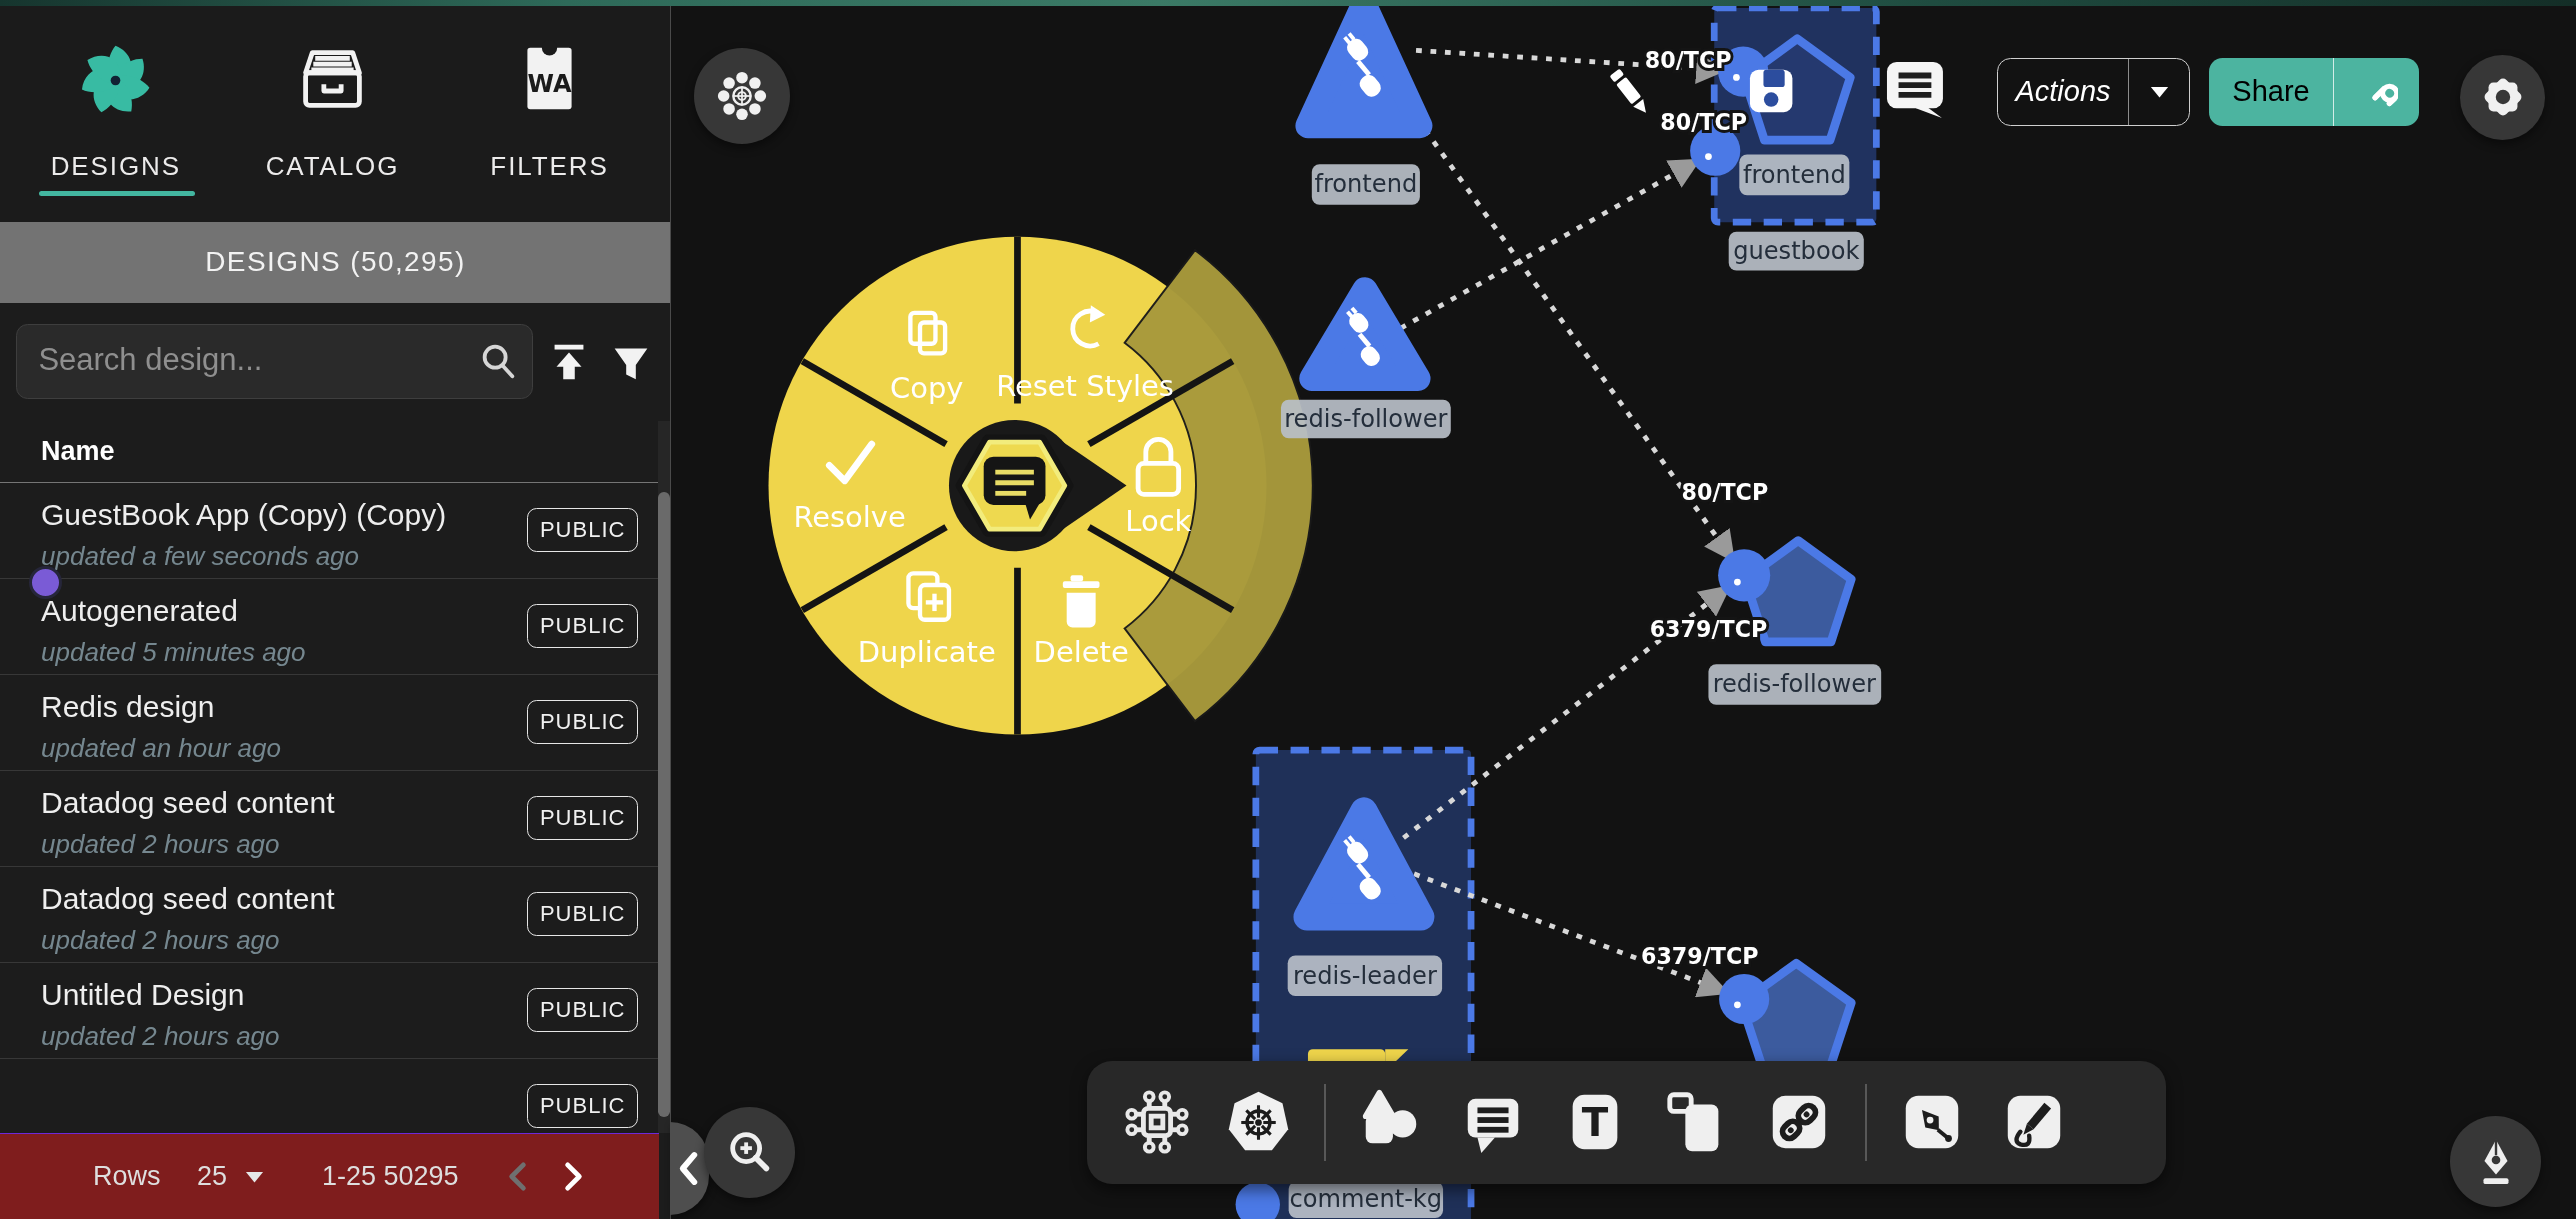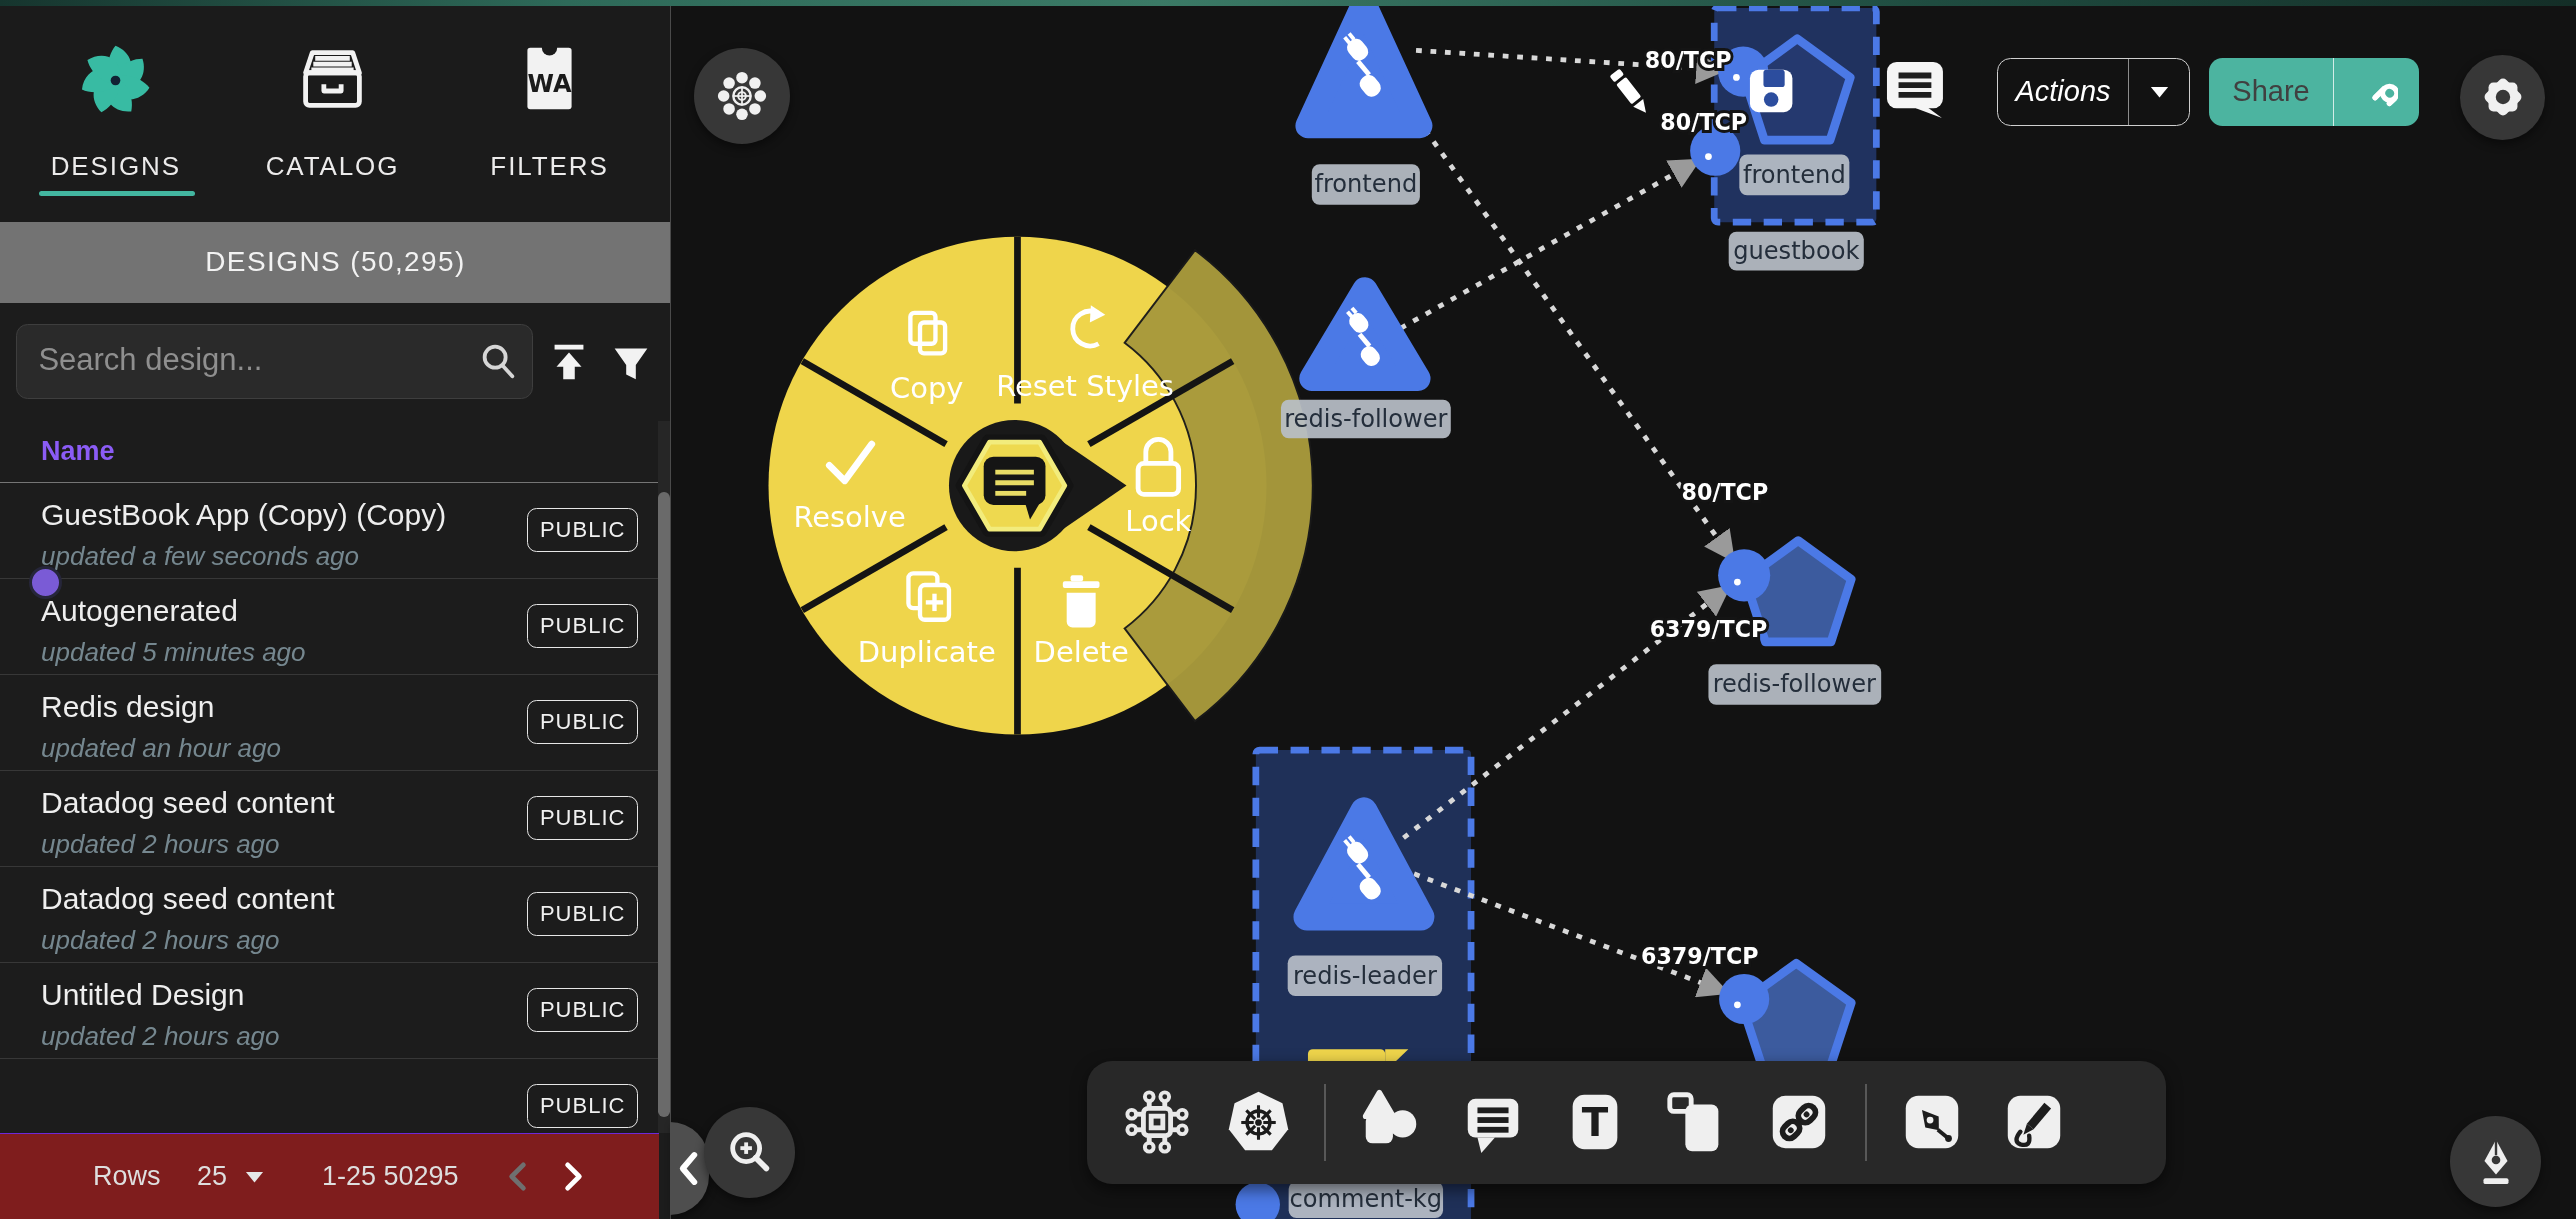--- a/index.html
+++ b/index.html
@@ -24,21 +24,21 @@
     display:flex; align-items:center; justify-content:center; color:#f2f2f2;
     font-size:28px; letter-spacing:1.4px; }
   #search-row { position:absolute; left:0; top:297px; width:671px; height:118px; }
   #search-box { position:absolute; left:16.4px; top:21px; width:517px; height:75px;
     background:#2a2a2a; border:1.9px solid #3e3e3e; border-radius:11.6px; }
   #search-box input { position:absolute; left:21px; top:0; width:425px; height:71px; background:transparent;
     border:none; outline:none; color:#c9c9c9; font-size:31px; font-family:Liberation Sans, sans-serif; }
   #search-box input::placeholder { color:#8f8f8f; }
   #name-header { position:absolute; left:0; top:415px; width:659px; height:62px;
     border-bottom:1.9px solid #757575; }
-  #name-header span { position:absolute; left:41px; top:15.4px; color:#8b5cf6; font-weight:bold; font-size:27px; }
+  #name-header span { position:absolute; left:41px; top:15.4px; color:#ffffff; font-weight:bold; font-size:27px; }
   #design-list { position:absolute; left:0; top:477px; width:659px; height:650px; overflow:hidden; }
   .design-row { position:relative; width:659px; height:96px; border-bottom:1px solid #373737; background:#1c1c1c; }
   .design-name { position:absolute; left:41px; top:15.4px; color:#eeeeee; font-size:30px; white-space:nowrap; }
   .design-updated { position:absolute; left:41px; top:58px; color:#75878f; font-size:26px; font-style:italic; }
   .design-badge { position:absolute; right:21px; top:25px; min-width:91px; height:44px;
     border:1.9px solid #e6e6e6; border-radius:9.6px; color:#f0f0f0; font-size:22px; letter-spacing:1px;
     display:flex; align-items:center; justify-content:center; padding:0 11.6px; }
   #avatar-dot { position:absolute; left:29px; top:560px; width:33px; height:33px; border-radius:50%;
     background:#7a5bd6; border:3.9px solid #26263a; }
   #scrollbar { position:absolute; right:0; top:415px; width:12.5px; height:712px; background:#262626; }
@@ -56,21 +56,21 @@
     background:#4e4e4e; border-radius:0 46px 46px 0; display:flex; align-items:center;
     justify-content:center; box-shadow:1.9px 2.9px 7.7px rgba(0,0,0,.4); cursor:pointer; }
 
   
   #actions-btn { position:absolute; left:1325px; top:52px; width:193px; height:68px;
     border:1.9px solid #cfcfcf; border-radius:13.5px; display:flex; color:#fff; cursor:pointer; background:transparent; }
   #actions-btn .seg-main { width:131px; display:flex; align-items:center; justify-content:center;
     font-size:29px; border-right:1.9px solid #8d8d8d;font-style:italic; }
   #actions-btn .seg-caret { flex:1; display:flex; align-items:center; justify-content:center; }
   #share-btn { position:absolute; left:1537px; top:52px; width:210px; height:68px;
-    background:#4cb4a0; border-radius:13.5px; display:flex; color:#404040; cursor:pointer; }
+    background:#4cb4a0; border-radius:13.5px; display:flex; color:#000000; cursor:pointer; }
   #share-btn .seg-main { width:125px; display:flex; align-items:center; justify-content:center;
     font-size:29px; border-right:1.9px solid rgba(255,255,255,.75); }
   #share-btn .seg-icon { flex:1; display:flex; align-items:center; justify-content:center; }
 
   
   #toolbar { position:absolute; left:415px; top:1055px; width:1079px; height:123px;
     background:#282828; border-radius:25px; display:flex; align-items:center;
     padding:0 33px; gap:29px; box-shadow:0 5.8px 15.4px rgba(0,0,0,.5); }
   .tool { width:73px; height:73px; display:flex; align-items:center; justify-content:center; cursor:pointer; }
   .tool-divider { width:1.9px; height:77px; background:#585858; }

